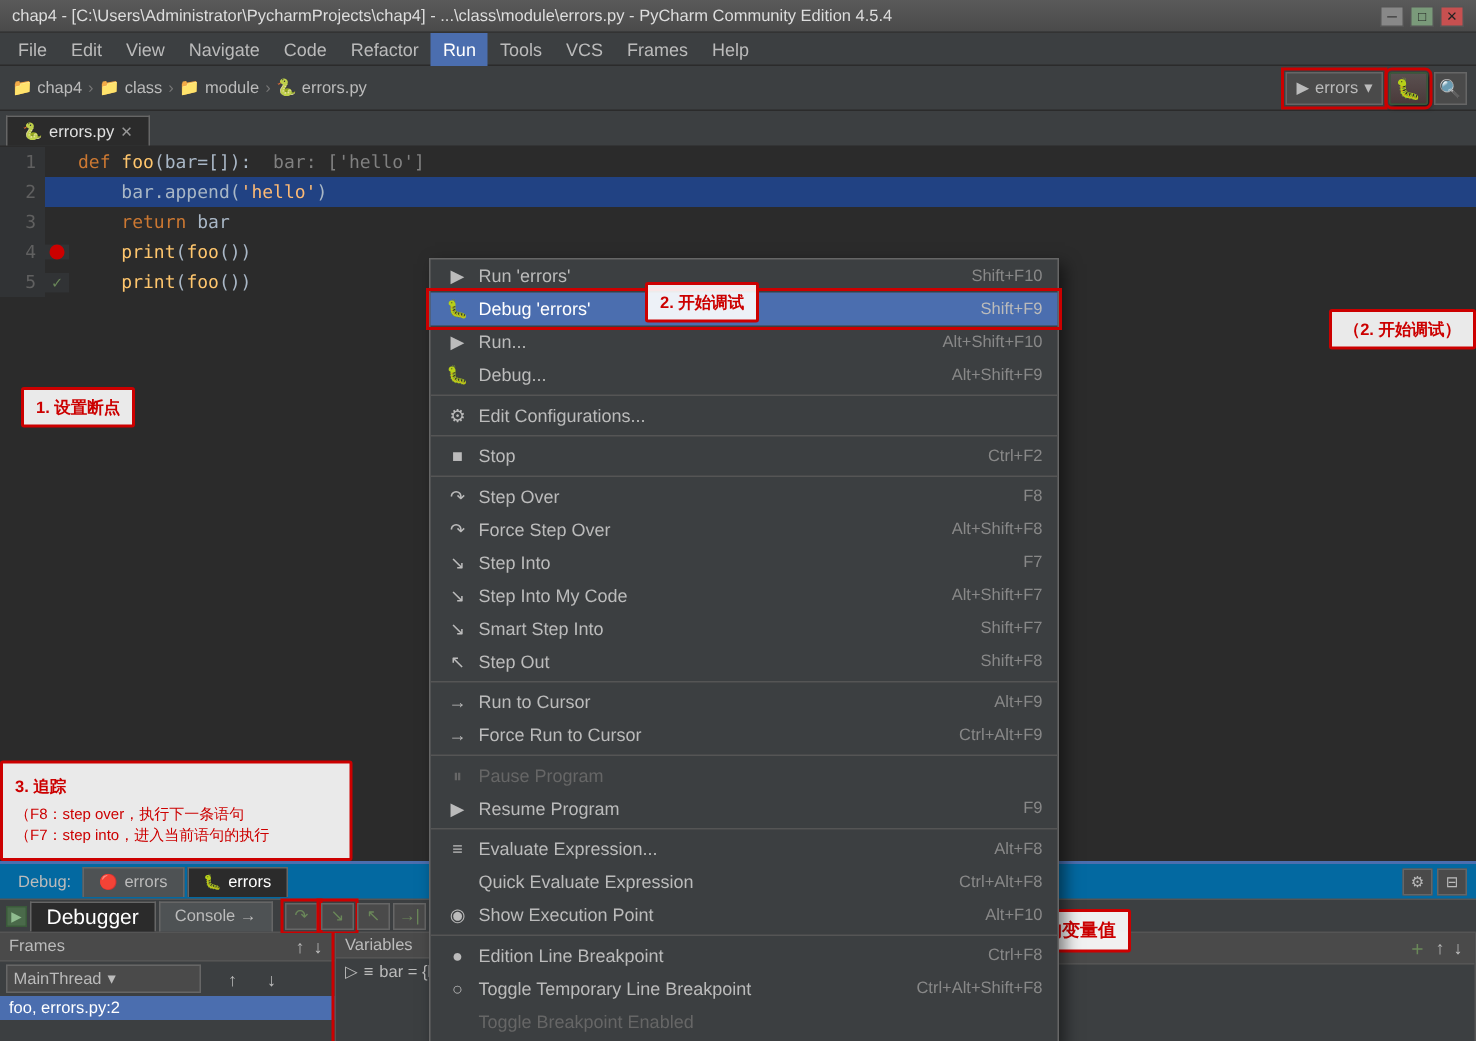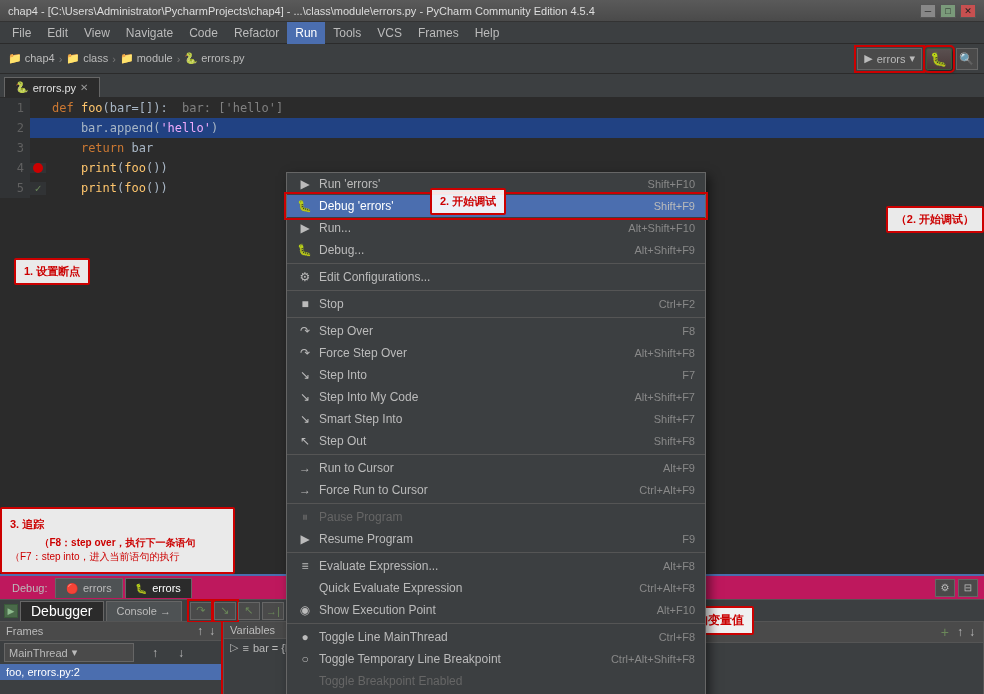--- a/index.html
+++ b/index.html
@@ -157,21 +157,21 @@
     }
     .breakpoint-dot {
       width: 10px; height: 10px;
       background: #cc0000;
       border-radius: 50%;
     }
     .checkmark { color: #6a8759; font-size: 11px; }
     .code-content { padding-left: 6px; color: #a9b7c6; }
     .kw { color: #cc7832; }
     .fn { color: #ffc66d; }
-    .str { color: #f0abfc; }
+    .str { color: #fdba74; }
     .comment { color: #808080; }
     .current-line { background: #214283; }
 
     
     .annotation-box {
       position: absolute;
       border: 2px solid #cc0000;
       background: rgba(255,255,255,0.9);
       color: #cc0000;
       font-size: 11px;
@@ -213,21 +213,21 @@
       height: 120px;
       background: #3c3f41;
       border-top: 2px solid #4b6eaf;
       display: flex;
       flex-direction: column;
     }
     #debug-tabs {
       display: flex;
       align-items: center;
       height: 24px;
-      background: #be185d;
+      background: #0369a1;
       border-bottom: 1px solid #555;
       padding: 0 6px;
       gap: 2px;
     }
     .debug-label { color: #bbb; font-size: 11px; padding: 0 6px; }
     .debug-tab {
       background: #4e5254;
       border: 1px solid #666;
       border-bottom: none;
       padding: 2px 10px;
@@ -422,21 +422,21 @@
         &nbsp;&nbsp;&nbsp;&nbsp;<span class="fn">print</span>(<span class="fn">foo</span>())
       </div>
     </div>
 
     <div class="annotation-box" style="left:14px; top:160px; border-color:#cc0000;">
       <span>1. 设置断点</span>
     </div>
 
     <div class="annotation-box" style="left:0px; bottom:0px; width:235px; padding:8px;">
       <div>3. 追踪</div>
-      <div style="font-size:10px; font-weight:bold; margin-top:4px;text-align:center;">（F8：step over，执行下一条语句</div>
+      <div style="font-size:10px; font-weight:normal; margin-top:4px;">（F8：step over，执行下一条语句</div>
       <div style="font-size:10px; font-weight:normal;">（F7：step into，进入当前语句的执行</div>
     </div>
   </div>
 
   <div id="run-menu">
 
     <div class="run-menu-item">
       <div class="menu-item-left">
         <span class="menu-icon">▶</span>
         <span>Run 'errors'</span>
@@ -590,21 +590,21 @@
         <span class="menu-icon">◉</span>
         <span>Show Execution Point</span>
       </div>
       <span class="menu-shortcut">Alt+F10</span>
     </div>
     <div class="menu-separator"></div>
 
     <div class="run-menu-item">
       <div class="menu-item-left">
         <span class="menu-icon">●</span>
-        <span>Toggle Line MainThread</span>
+        <span>Edition Line Breakpoint</span>
       </div>
       <span class="menu-shortcut">Ctrl+F8</span>
     </div>
 
     <div class="run-menu-item">
       <div class="menu-item-left">
         <span class="menu-icon">○</span>
         <span>Toggle Temporary Line Breakpoint</span>
       </div>
       <span class="menu-shortcut">Ctrl+Alt+Shift+F8</span>

